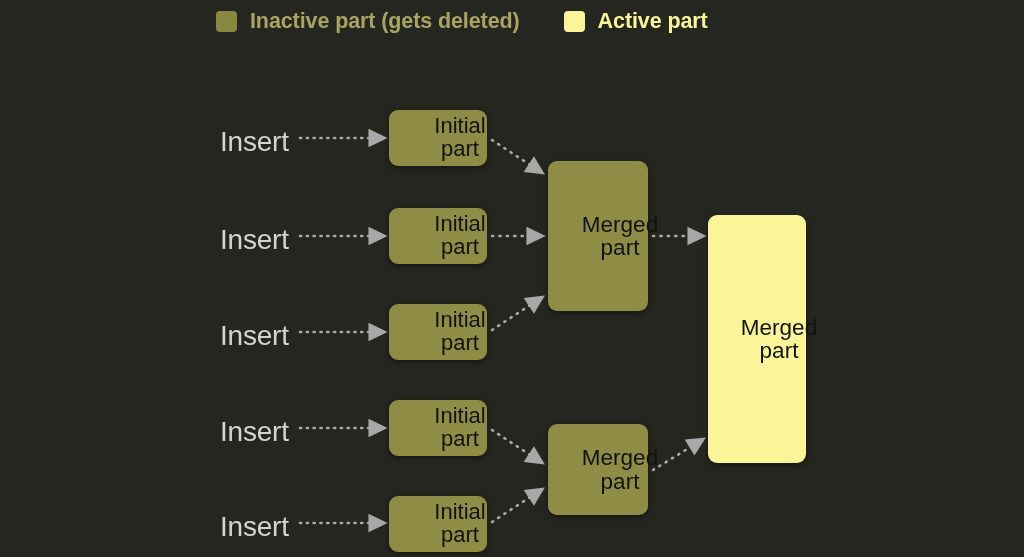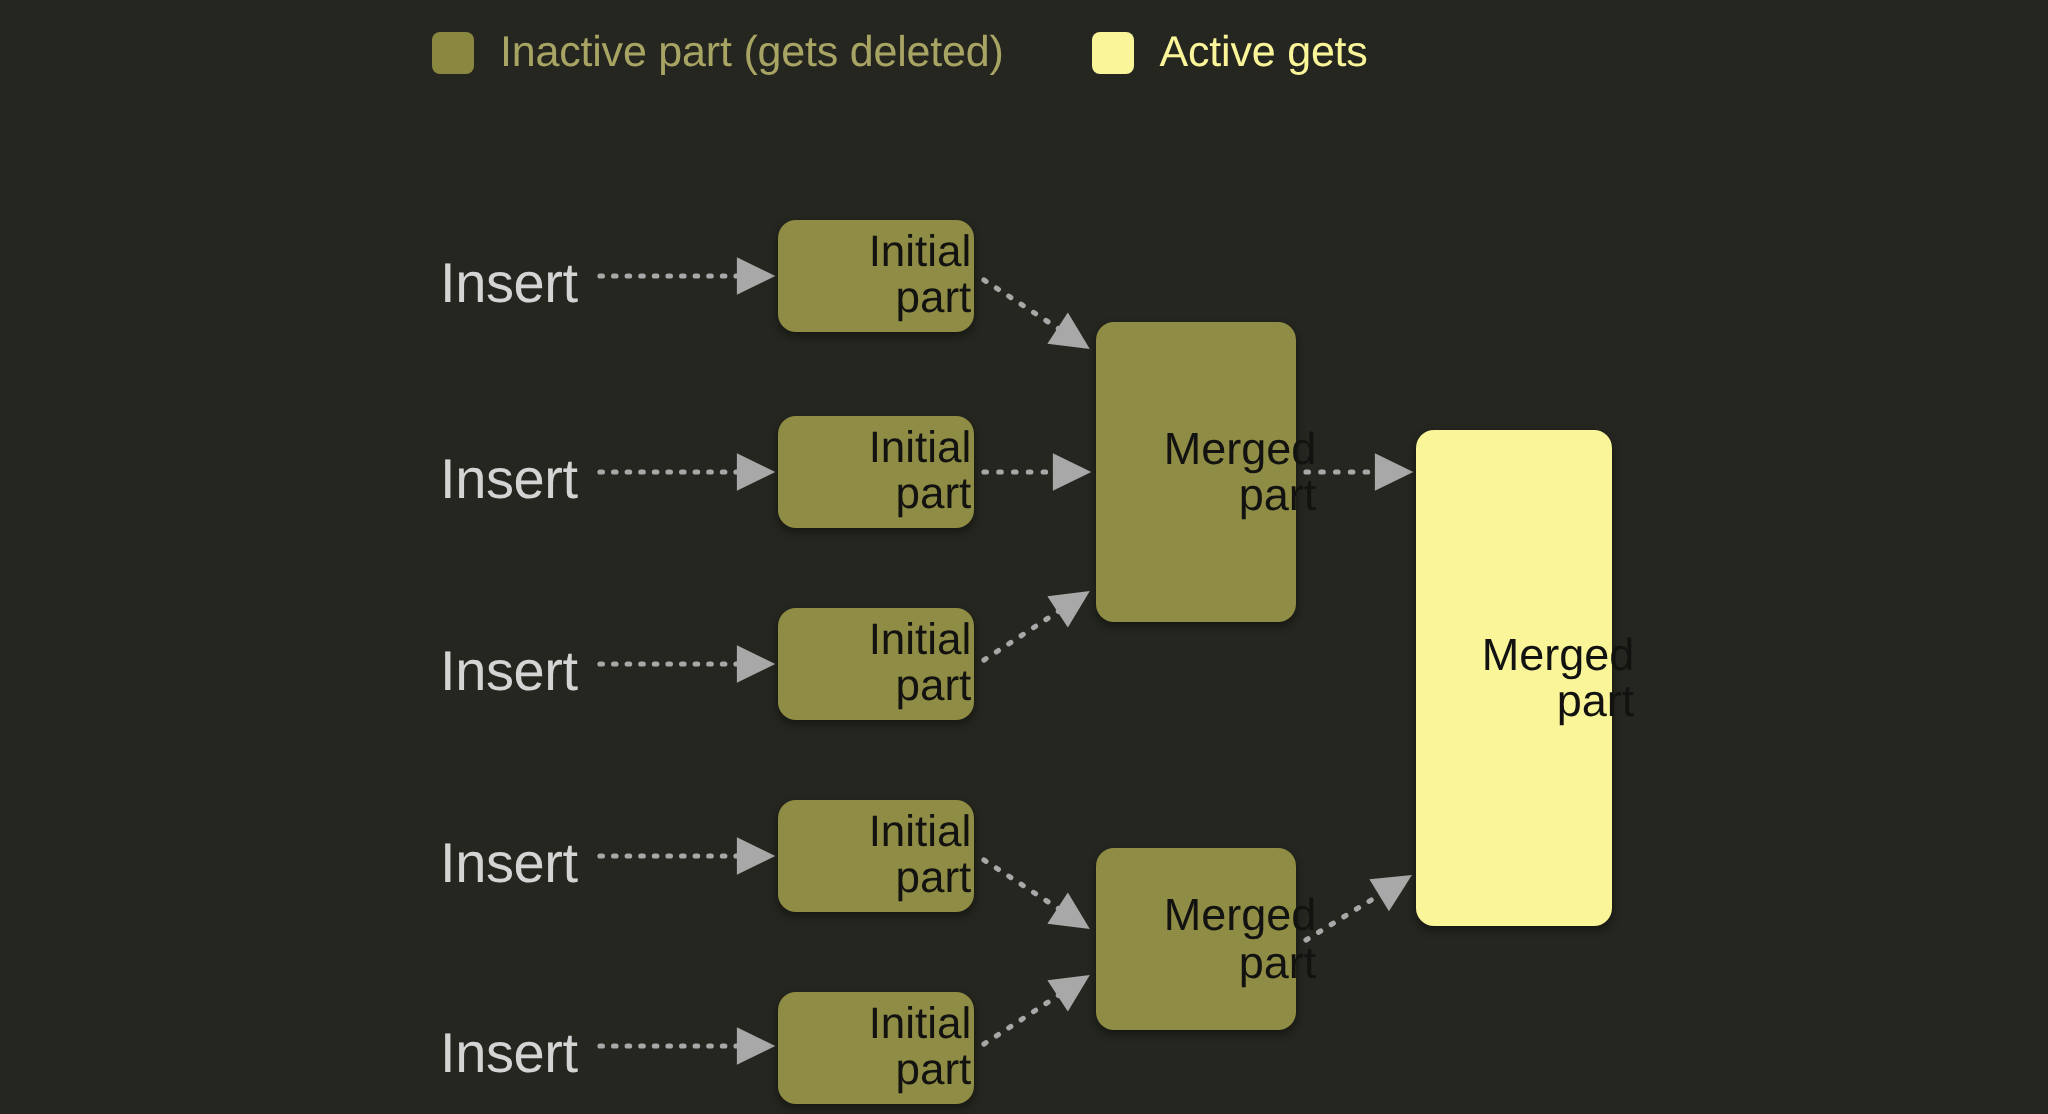--- a/index.html
+++ b/index.html
@@ -22,23 +22,24 @@
     height: 557px;
     pointer-events: none;
   }
 
   
   .legend {
     position: absolute;
     top: 9px;
     left: 216px;
     display: flex;
-    align-items: flex-end;
+    align-items: flex-start;
     gap: 0;
     height: 30px;
+    font-weight: bold;
   }
   .legend-item {
     display: flex;
     align-items: center;
   }
   .legend-swatch {
     width: 21px;
     height: 21px;
     border-radius: 4px;
     margin-right: 13px;
@@ -55,21 +56,21 @@
   .legend-gap { width: 44px; }
 
   
   .node {
     position: absolute;
     box-sizing: border-box;
     border-radius: 9px;
     display: flex;
     align-items: center;
     justify-content: center;
-    text-align: right;
+    text-align: center;
     color: #121210;
     line-height: 1.04;
     box-shadow: 0 2px 5px rgba(0,0,0,0.45);
     padding-left: 44px;
   }
   .node.inactive { background: #8f8c45; }
   .node.active   { background: #fbf59a; }
   .node .txt { display: block; }
 
   .node.initial {
@@ -127,21 +128,21 @@
   </svg>
 
   <div class="legend">
     <div class="legend-item">
       <span class="legend-swatch inactive"></span>
       <span class="legend-label inactive">Inactive part (gets deleted)</span>
     </div>
     <span class="legend-gap"></span>
     <div class="legend-item">
       <span class="legend-swatch active"></span>
-      <span class="legend-label active">Active gets</span>
+      <span class="legend-label active">Active part</span>
     </div>
   </div>
 
   <div class="insert-label" style="left:220px; top:126px;">Insert</div>
   <div class="insert-label" style="left:220px; top:224px;">Insert</div>
   <div class="insert-label" style="left:220px; top:320px;">Insert</div>
   <div class="insert-label" style="left:220px; top:416px;">Insert</div>
   <div class="insert-label" style="left:220px; top:511px;">Insert</div>
 
   <div class="node inactive initial" style="left:389px; top:110px;">

